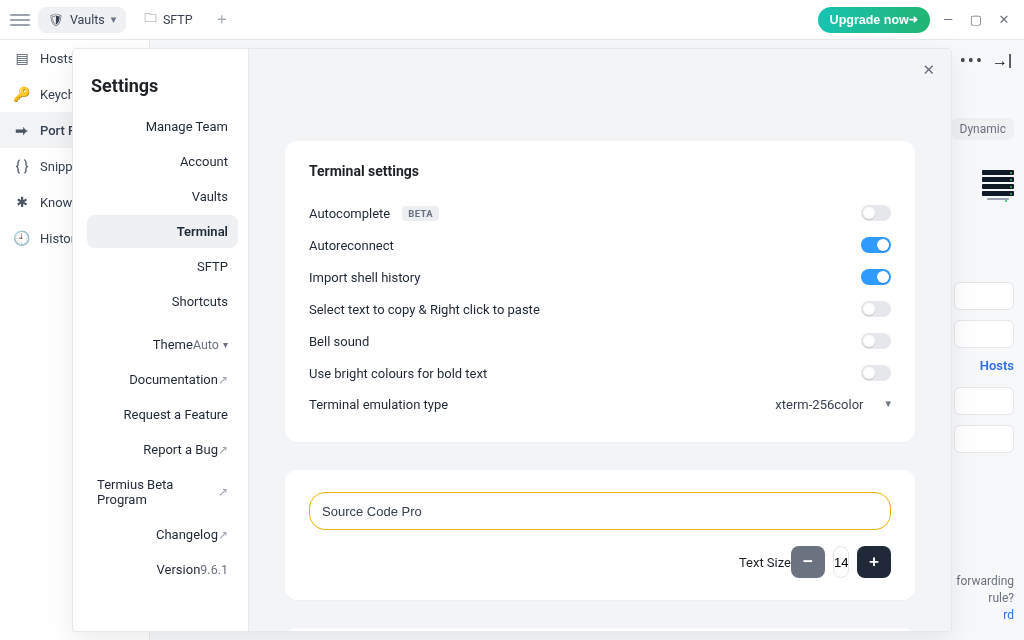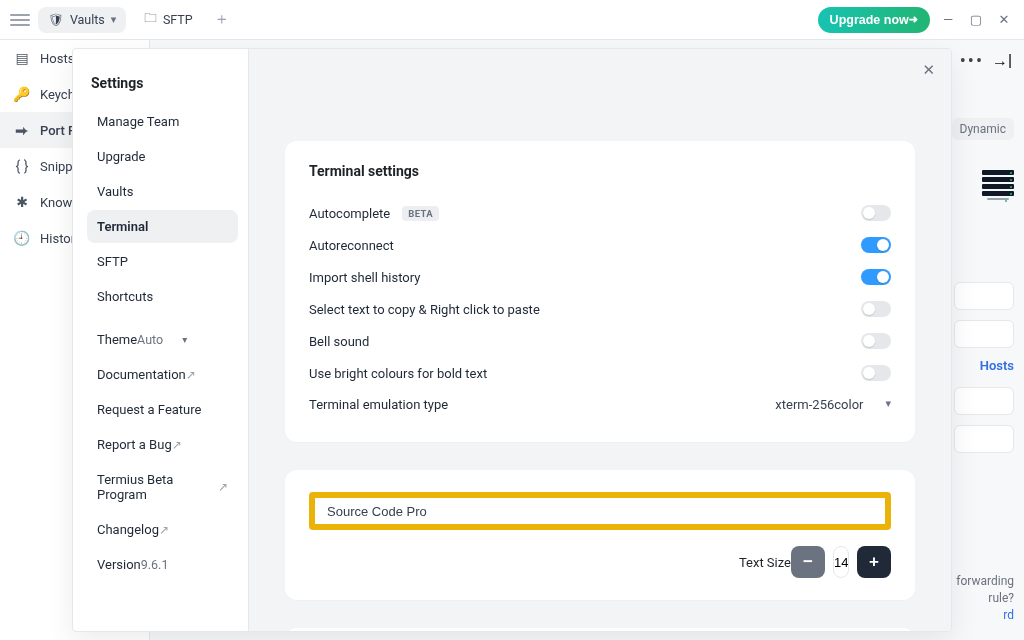--- a/index.html
+++ b/index.html
@@ -87,27 +87,27 @@
     overflow:hidden;
   }
   .modal .close { position:absolute; top:12px; right:16px; color:#6b7280; cursor:pointer; font-size:15px; }
   .m-sidebar {
     width:176px; border-right:1px solid var(--border);
     padding: 18px 10px 12px 14px;
     display:flex; flex-direction:column;
     font-size:13px;
     overflow:hidden;
   }
-  .m-title { font-size:14px; font-weight:700; margin: 8px 4px 14px; }
+  .m-title { font-size:18px; font-weight:700; margin: 8px 4px 14px; }
   .m-nav { display:flex; flex-direction:column; gap:2px; }
-  .m-link { padding:9px 10px; border-radius:8px; color:#1f2937; cursor:pointer; display:flex; align-items:center; justify-content:flex-start; }
+  .m-link { padding:9px 10px; border-radius:8px; color:#1f2937; cursor:pointer; display:flex; align-items:center; justify-content:flex-end; }
   .m-link.active { background:#eef0f2; font-weight:600; }
   .m-sep { height:6px; }
   .m-link .ext { color:#9ca3af; font-size:12px; }
-  .m-link .muted { color:#6b7280; display:flex; align-items:center; gap:19px; font-size:12.5px; }
+  .m-link .muted { color:#6b7280; display:flex; align-items:center; gap:4px; font-size:12.5px; }
 
   .m-content {
     flex:1; background:#f3f4f6;
     padding: 92px 36px 20px;
     overflow:auto;
   }
   .card {
     background:#fff; border-radius:12px; padding:22px 24px;
     box-shadow: 0 1px 0 rgba(0,0,0,.02);
     margin-bottom:28px;
@@ -122,21 +122,21 @@
   .toggle::after {
     content:""; position:absolute; top:2px; left:2px; width:12px; height:12px; background:#fff; border-radius:50%; transition:.15s;
     box-shadow:0 1px 1px rgba(0,0,0,.15);
   }
   .toggle.on { background:#2f9bff; }
   .toggle.on::after { left:16px; }
   .select-like { display:flex; align-items:flex-start; gap:22px; color:#374151; font-size:13px; cursor:pointer; }
   .select-like .chev { color:#6b7280; font-size:11px; }
 
   .font-input {
-    width:100%; height:38px; border:6px solid #eab308; border-radius:4px; padding:0 12px;
+    width:100%; height:38px; border:1px solid #eab308; border-radius:16px; padding:0 12px;
     font-size:13px; color:#374151; outline:none; background:#fff;
   }
   .size-row { display:flex; align-items:center; justify-content:flex-end; margin-top:16px; font-size:13px; }
   .stepper { display:flex; align-items:center; gap:8px; }
   .stepper .btn {
     width:34px; height:32px; border:none; border-radius:8px; color:#fff; font-size:17px; font-weight:700;
     display:flex; align-items:center; justify-content:center; cursor:pointer;
   }
   .stepper .btn.minus { background:#6b7280; }
   .stepper .btn.plus  { background:#1f2937; }
@@ -233,21 +233,21 @@
     <div class="close">✕</div>
 
     <div class="m-sidebar">
       <div class="m-title">Settings</div>
 
       <div class="m-nav">
         <div class="m-link">
             <span>Manage Team</span>
           </div>
         <div class="m-link">
-            <span>Upgrade</span>
+            <span>Account</span>
           </div>
         <div class="m-link">
             <span>Vaults</span>
           </div>
         <div class="m-link active">
             <span>Terminal</span>
           </div>
         <div class="m-link">
             <span>SFTP</span>
           </div>

